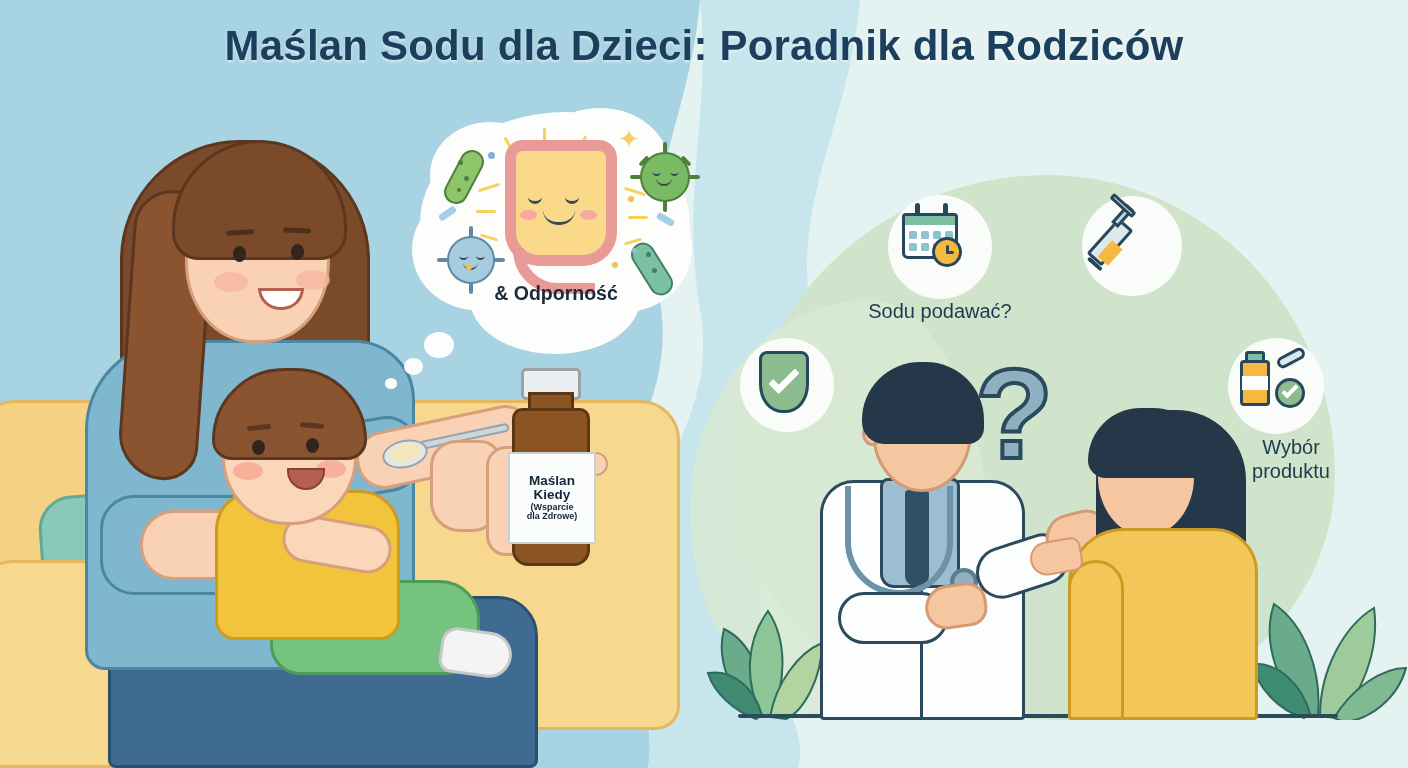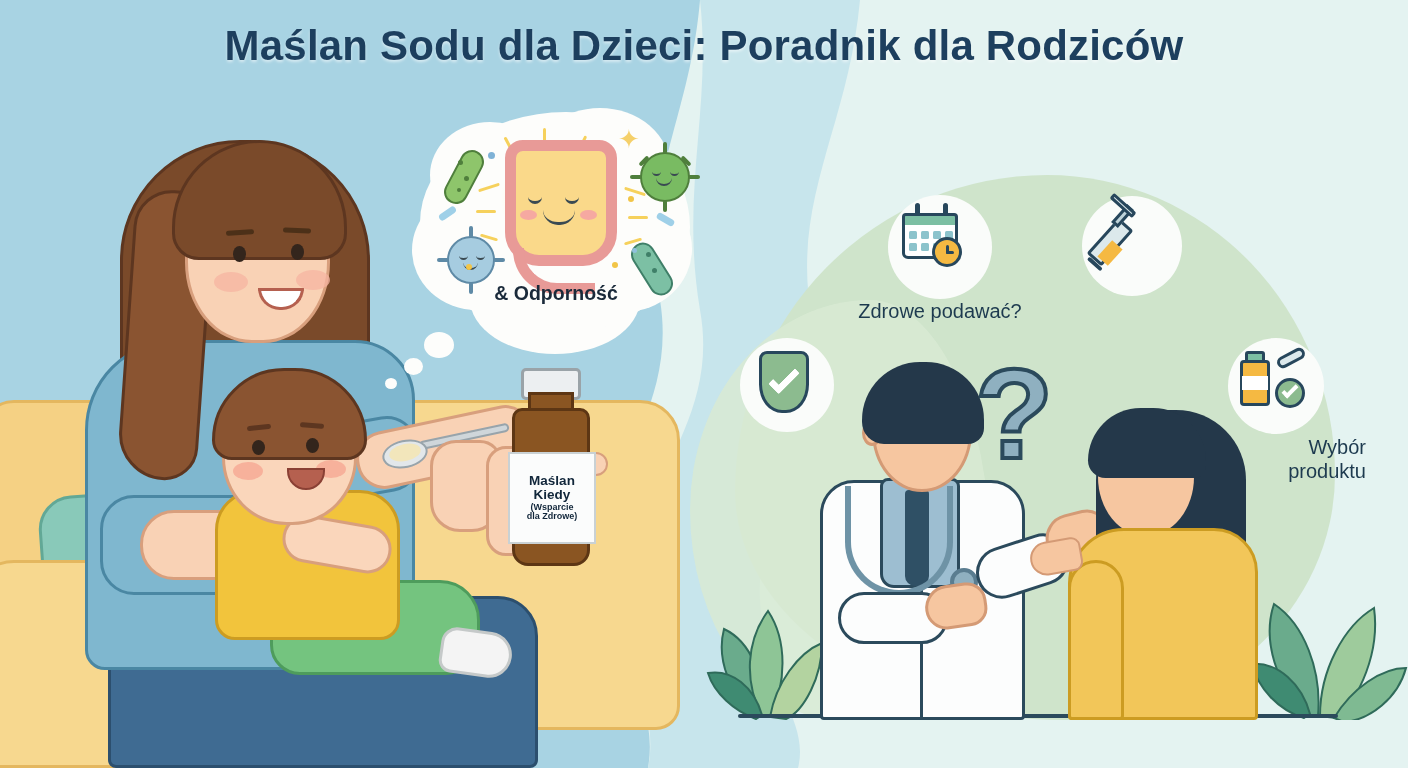--- a/index.html
+++ b/index.html
@@ -476,21 +476,21 @@
       <div class="cal-cell" style="left:45px;top:36px;"></div>
       <div class="cal-cell" style="left:57px;top:36px;"></div>
       <div class="cal-cell" style="left:21px;top:48px;"></div>
       <div class="cal-cell" style="left:33px;top:48px;"></div>
       <div class="cal-cell" style="left:45px;top:48px;"></div>
       <div class="clk"></div>
       <div class="clk-h" style="left:58px;top:50px;width:2.5px;height:9px;"></div>
       <div class="clk-h" style="left:58px;top:56px;width:8px;height:2.5px;"></div>
     </div>
   </div>
-  <div class="fe-label" style="left:830px;top:300px;width:220px;">Zdrowe podawać?</div>
+  <div class="fe-label" style="left:830px;top:300px;width:220px;">Sodu podawać?</div>
 
   <div class="icon-circle" style="left:1082px;top:196px;width:100px;height:100px;">
     <div style="position:absolute;inset:0;">
       <div class="syr-needle"></div>
       <div class="syr-barrel"></div>
       <div class="syr-fill"></div>
       <div class="syr-plung"></div>
       <div class="syr-flange"></div>
     </div>
   </div>
@@ -505,18 +505,18 @@
   <div class="icon-circle" style="left:1228px;top:338px;width:96px;height:96px;">
     <div style="position:absolute;inset:0;">
       <div class="pb-cap"></div>
       <div class="pb-bot"></div>
       <div class="pb-bot-w"></div>
       <div class="pb-drop"></div>
       <div class="pb-chk"></div>
       <div class="pb-chk-i"></div>
     </div>
   </div>
-  <div class="fe-label" style="left:1216px;top:436px;width:150px;text-align:right;">
+  <div class="fe-label" style="left:1216px;top:436px;width:150px;">
     <div>Wybór</div>
     <div>produktu</div>
   </div>
 
 </div>
 
 </body></html>

